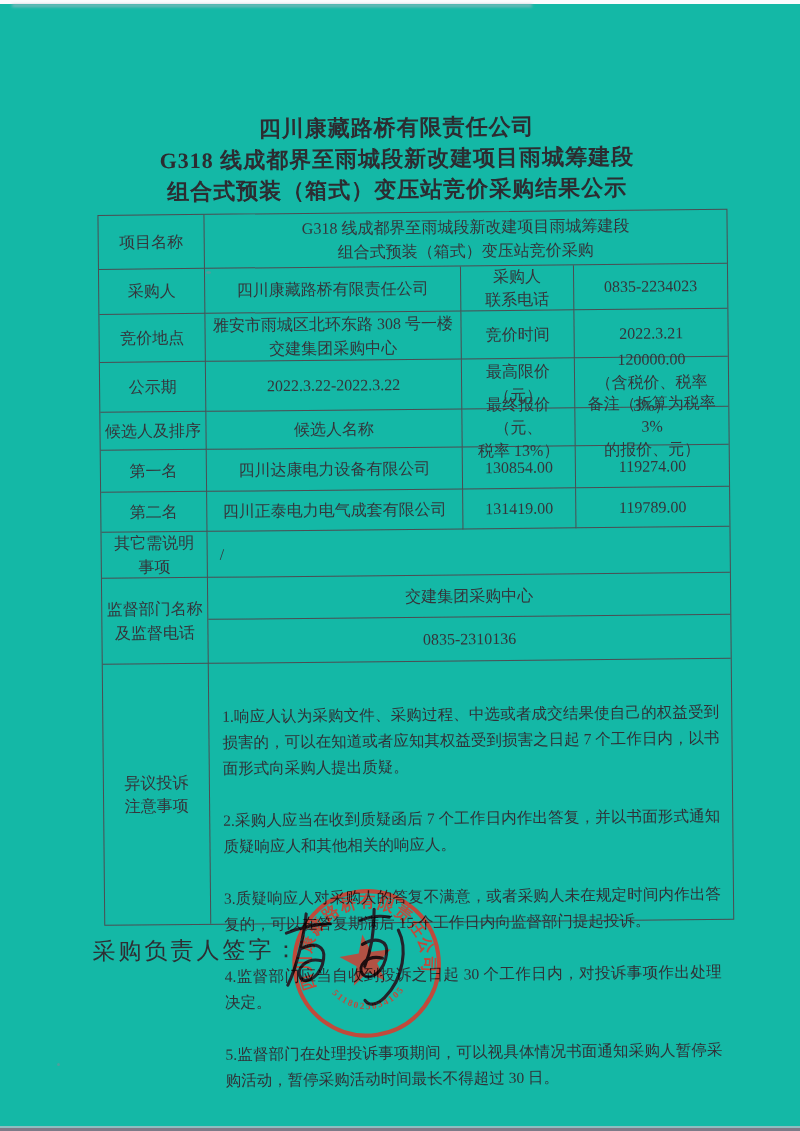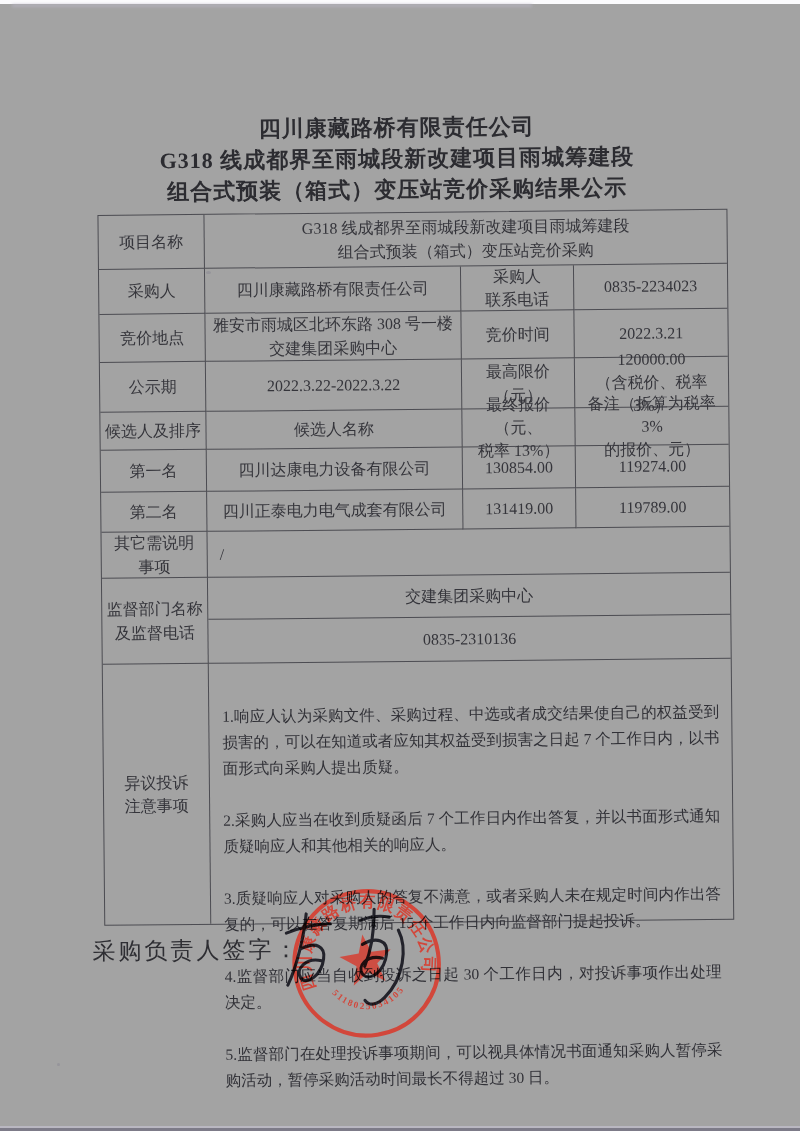--- a/index.html
+++ b/index.html
@@ -3,21 +3,21 @@
 <meta charset="utf-8">
 <style>
   html,body{margin:0;padding:0;}
   body{
     width:800px;height:1131px;
     font-family:"Liberation Serif","DejaVu Serif",serif;
     background:#e9e7ef;
   }
   #sheet{
     position:relative;width:800px;height:1131px;overflow:hidden;
-    background:#a3a3a3;
+    background:#14b8a6;
   }
   
   .edge-top{position:absolute;left:0;top:0;width:800px;height:4px;background:#fbfbfd;}
   .edge-smudge{position:absolute;left:12px;top:4px;width:520px;height:3px;background:#b9b6c6;filter:blur(1.4px);opacity:.65;}
   .edge-bottom{position:absolute;left:0;bottom:0;width:800px;height:3px;background:#7d7b88;}
   .edge-bottom2{position:absolute;left:0;bottom:3px;width:800px;height:2px;background:#c2bfcd;opacity:.7;}
   .speck{position:absolute;background:#8a8894;border-radius:50%;opacity:.5;}
 
   #content{position:absolute;inset:0;transform:rotate(-0.55deg);transform-origin:400px 480px;color:#33333a;}
 

